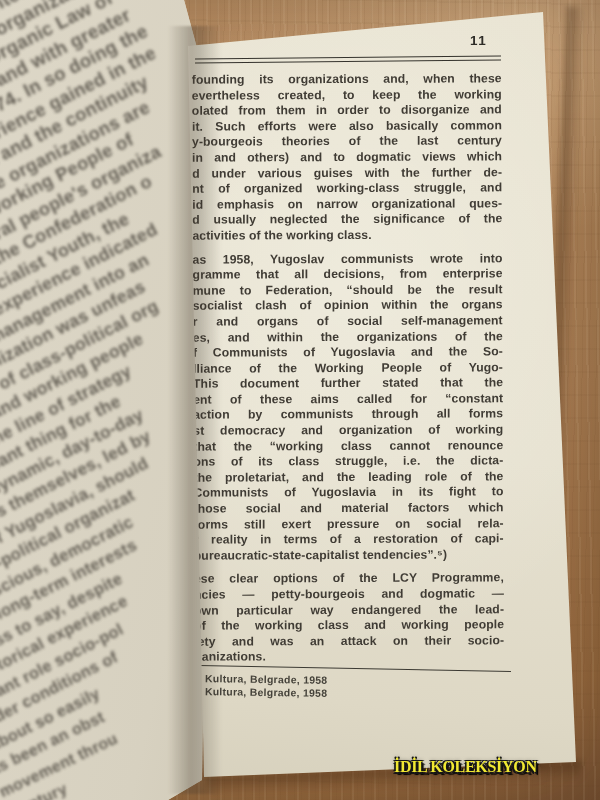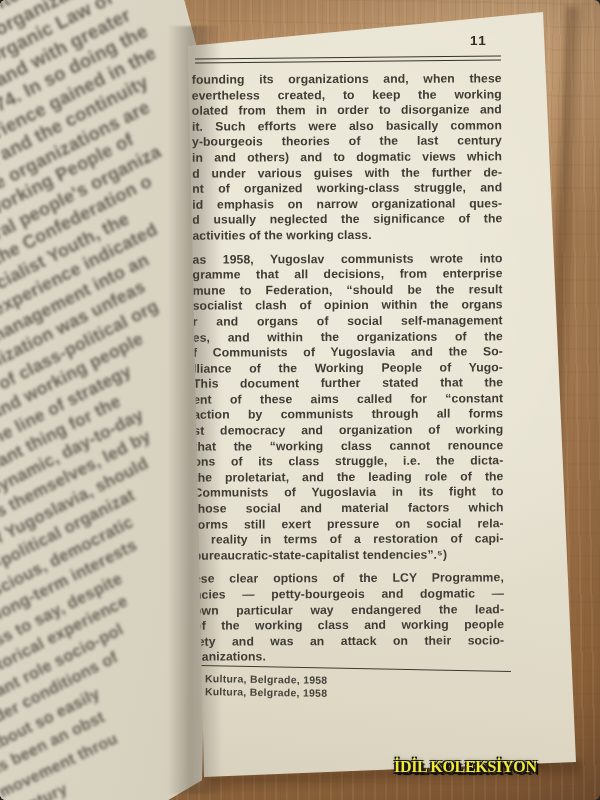--- a/index.html
+++ b/index.html
@@ -3,21 +3,20 @@
 <meta charset="utf-8">
 <style>
   html,body{margin:0;padding:0;background:#222;}
   .photo{
     position:relative;width:600px;height:800px;overflow:hidden;
     font-family:"Liberation Sans",sans-serif;
     background:
       radial-gradient(ellipse 520px 360px at 88% 2%, rgba(255,225,185,0.35), rgba(255,225,185,0) 60%),
       linear-gradient(155deg, #bd9268 0%, #b2875c 34%, #aa7e54 60%, #96693f 88%, #7d5636 100%);
     box-shadow:inset 0 0 90px rgba(40,22,8,0.3);
-    border-radius:6px;
   }
   .photo::before{ 
     content:"";position:absolute;inset:0;z-index:0;pointer-events:none;
     background:
       repeating-linear-gradient(91deg, rgba(110,72,38,0.10) 0 1px, rgba(0,0,0,0) 1px 7px),
       repeating-linear-gradient(89deg, rgba(255,235,205,0.07) 0 2px, rgba(0,0,0,0) 2px 11px),
       repeating-linear-gradient(1deg, rgba(90,58,30,0.05) 0 2px, rgba(0,0,0,0) 2px 23px);
   }
   
   .shadow-right{position:absolute;left:551px;top:6px;width:18px;height:762px;z-index:1;

